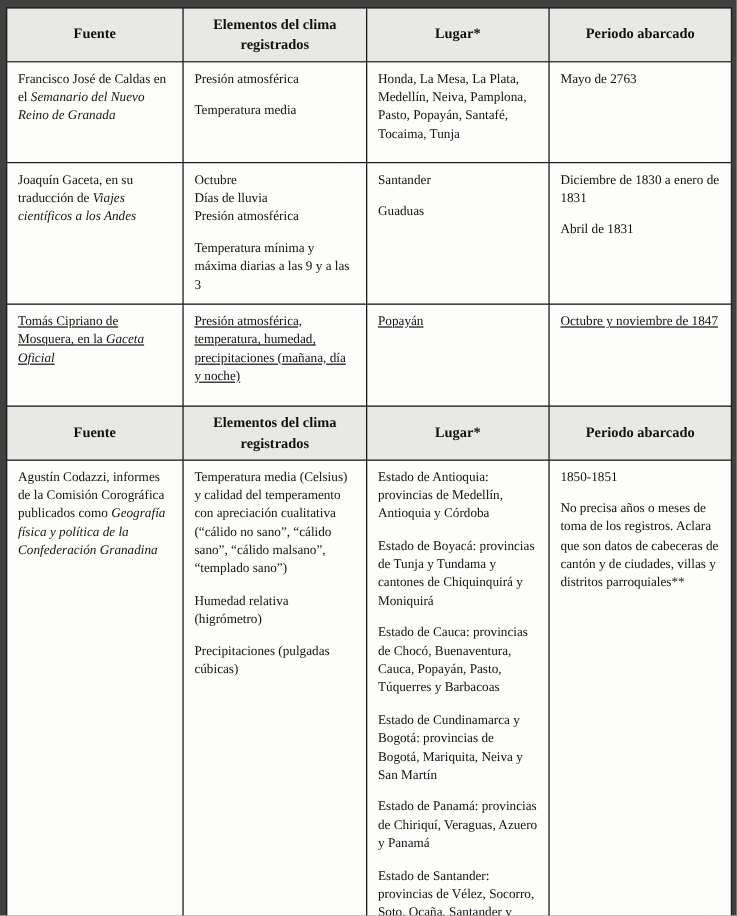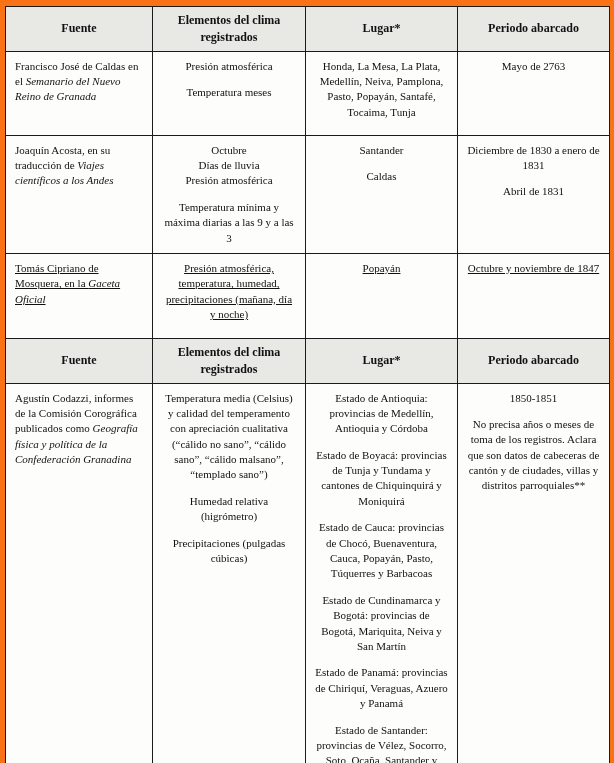--- a/index.html
+++ b/index.html
@@ -5,21 +5,21 @@
   :root{
     --header-bg:#e8e8e5;
     --border:#1b1b1b;
   }
   html,body{margin:0;padding:0;background:#fff;}
   .page{
     width:614px;
     height:763px;
     box-sizing:border-box;
     padding:6px 5px;
-    background:#f97316;
+    background:#404040;
     font-family:"Liberation Serif","DejaVu Serif",serif;
     color:#111;
   }
   table.climate-table{
     border-collapse:collapse;
     width:604px;
     table-layout:fixed;
   }
   .climate-table col.c1{width:147px;}
   .climate-table col.c2{width:153px;}
@@ -47,21 +47,20 @@
     background:#fdfdfb;
   }
   tr.h-header{height:27px;}
   tr.r1{height:84px;}
   tr.r2{height:114px;}
   tr.r3{height:85px;text-decoration:underline;}
   tr.r4{height:412px;}
   .para{
     margin:0 0 11px 0;
     white-space:pre-line;
-    text-align:center;
   }
   .para:last-child{margin-bottom:0;}
   .it{font-style:italic;}
 </style>
 </head>
 <body>
 
 <div class="page">
   <table class="climate-table">
     <colgroup>
@@ -78,43 +77,43 @@
       <th>Lugar*</th>
       <th>Periodo abarcado</th>
     </tr>
 
     <tr class="r1">
       <td>
         <span>Francisco José de Caldas en el </span><span class="it">Semanario del Nuevo Reino de Granada</span>
       </td>
       <td>
             <div class="para">Presión atmosférica</div>
-            <div class="para">Temperatura meses</div>
+            <div class="para">Temperatura media</div>
           </td>
       <td>
             <div class="para">Honda, La Mesa, La Plata, Medellín, Neiva, Pamplona, Pasto, Popayán, Santafé, Tocaima, Tunja</div>
           </td>
       <td>
             <div class="para">Mayo de 2763</div>
           </td>
     </tr>
 
     <tr class="r2">
       <td>
-        <span>Joaquín Acosta, en su traducción de </span><span class="it">Viajes científicos a los Andes</span>
+        <span>Joaquín Gaceta, en su traducción de </span><span class="it">Viajes científicos a los Andes</span>
       </td>
       <td>
             <div class="para">Octubre
 Días de lluvia
 Presión atmosférica</div>
             <div class="para">Temperatura mínima y máxima diarias a las 9 y a las 3</div>
           </td>
       <td>
             <div class="para">Santander</div>
-            <div class="para">Caldas</div>
+            <div class="para">Guaduas</div>
           </td>
       <td>
             <div class="para">Diciembre de 1830 a enero de 1831</div>
             <div class="para">Abril de 1831</div>
           </td>
     </tr>
 
     <tr class="r3">
       <td>
         <span>Tomás Cipriano de Mosquera, en la </span><span class="it">Gaceta Oficial</span>

